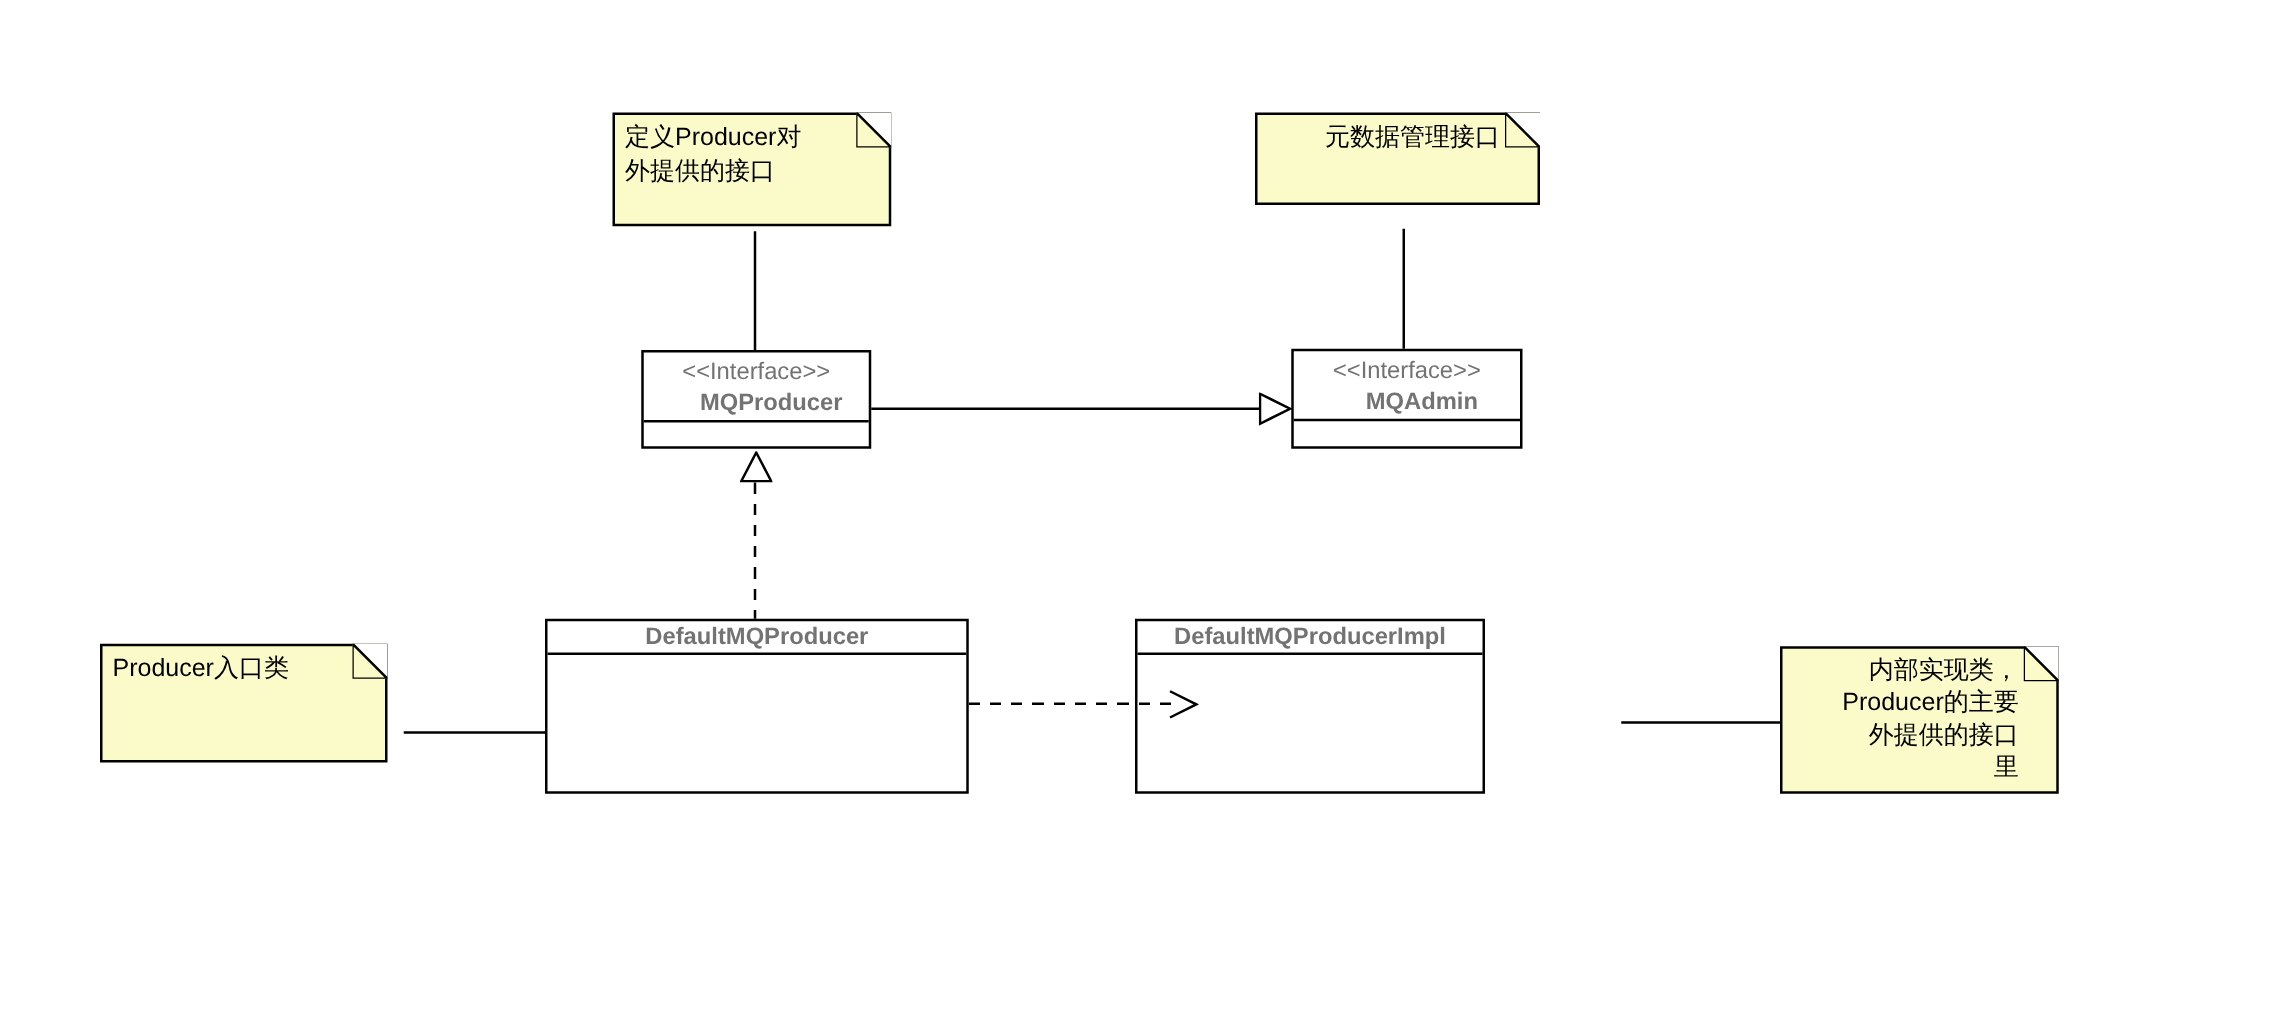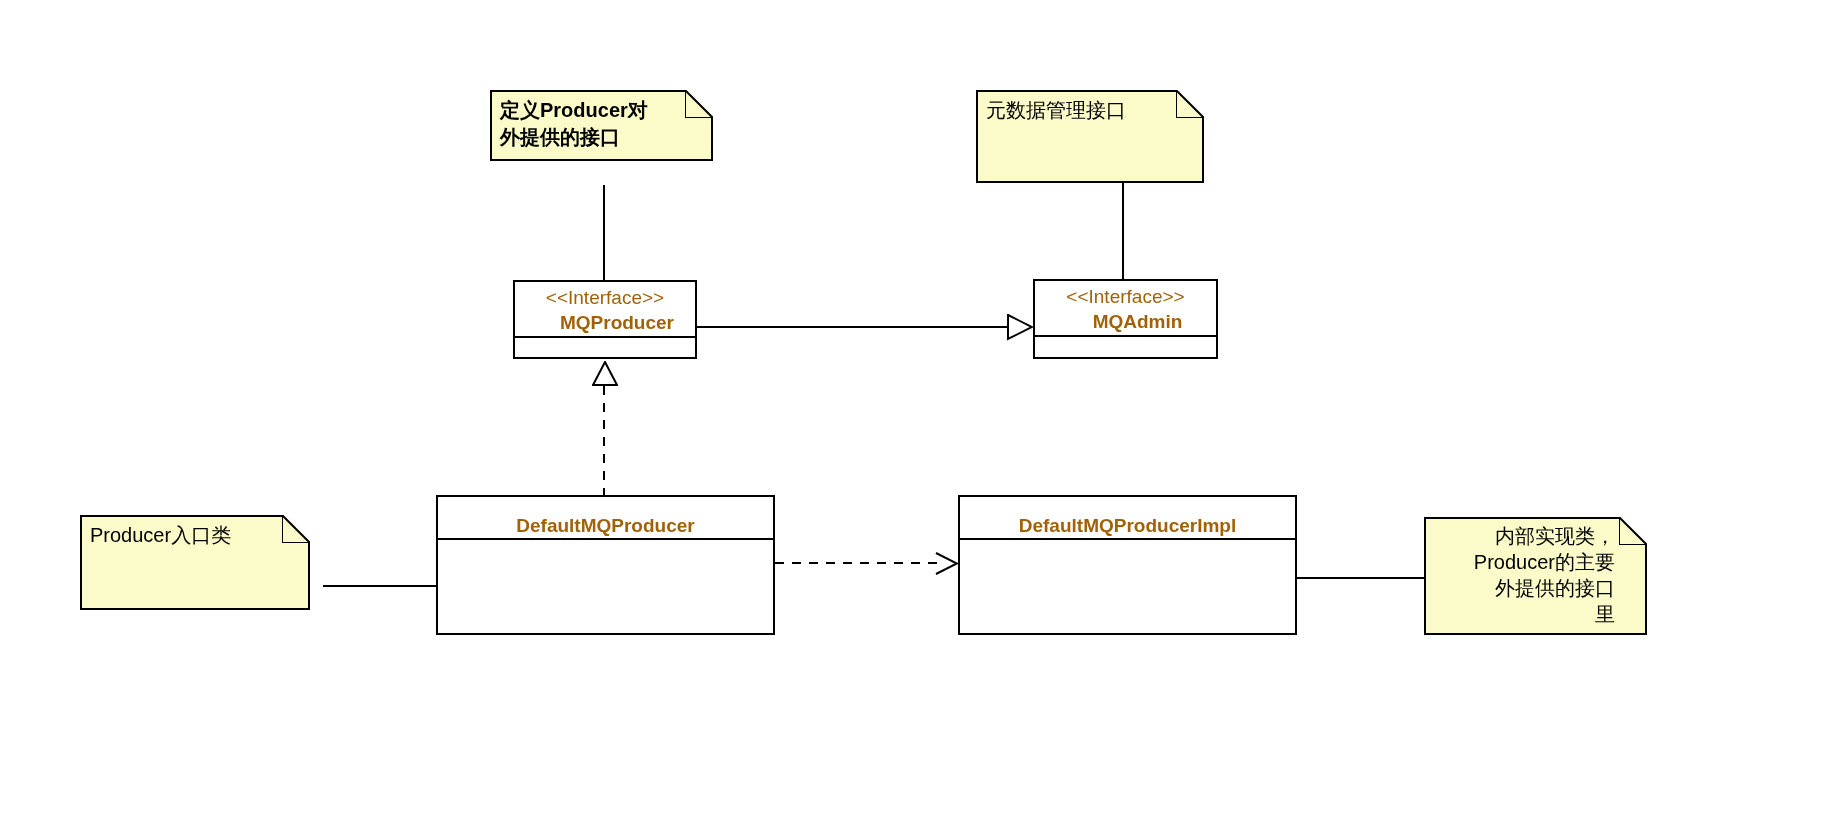--- a/index.html
+++ b/index.html
@@ -33,63 +33,62 @@
     color: #000;
     white-space: nowrap;
   }
   
   .cls {
     position: absolute;
     background: #ffffff;
     border: 2px solid #000;
     box-sizing: border-box;
     text-align: center;
-    color: #a16207;
+    color: #737373;
   }
   .cls-head { padding-top: 3px; }
   .stereo { font-size: 19px; line-height: 25px; }
   .cname  { font-size: 19px; line-height: 25px; font-weight: bold; padding-left: 24px; }
   .cls-divider { border-top: 2px solid #000; }
   .title-bar {
     font-size: 19px;
     font-weight: bold;
     line-height: 25px;
     border-bottom: 2px solid #000;
-    margin-top: 16px;
   }
   
   .hline { position: absolute; height: 2px; background: #000; }
   .vline { position: absolute; width: 2px;  background: #000; }
   .hdash {
     position: absolute; height: 2px;
     background: repeating-linear-gradient(90deg, #000 0 9px, transparent 9px 17px);
   }
   .vdash {
     position: absolute; width: 2px;
     background: repeating-linear-gradient(180deg, #000 0 9px, transparent 9px 17px);
   }
   .arrowhead { position: absolute; }
 </style>
 </head>
 <body>
 
 <div class="canvas">
 
-  <div class="note" style="left:490px; top:90px; width:223px; height:71px;font-weight:bold;">
+  <div class="note" style="left:490px; top:90px; width:223px; height:91px;">
     <svg class="note-fold" viewBox="0 0 28 28">
       <polygon points="0,0 28,0 28,28" fill="#ffffff"></polygon>
       <polygon points="0,0 28,28 0,28" fill="#FBFBC9" stroke="#000" stroke-width="2"></polygon>
     </svg>
     <div class="note-text">
       <div>定义Producer对</div>
       <div>外提供的接口</div>
     </div>
   </div>
 
-  <div class="note" style="left:976px; top:90px; width:228px; height:93px;">
+  <div class="note" style="left:1004px; top:90px; width:228px; height:74px;text-align:right;">
     <svg class="note-fold" viewBox="0 0 28 28">
       <polygon points="0,0 28,0 28,28" fill="#ffffff"></polygon>
       <polygon points="0,0 28,28 0,28" fill="#FBFBC9" stroke="#000" stroke-width="2"></polygon>
     </svg>
     <div class="note-text">
       <div>元数据管理接口</div>
     </div>
   </div>
 
   <div class="note" style="left:80px; top:515px; width:230px; height:95px;">
@@ -129,21 +128,21 @@
       <div class="cname">MQAdmin</div>
     </div>
     <div class="cls-divider" style="margin-top:1px; height:20px;"></div>
   </div>
 
   <div class="cls" style="left:436px; top:495px; width:339px; height:140px;">
     <div class="title-bar">DefaultMQProducer</div>
     <div style="height:109px;"></div>
   </div>
 
-  <div class="cls" style="left:958px; top:495px; width:339px; height:140px;">
+  <div class="cls" style="left:908px; top:495px; width:280px; height:140px;">
     <div class="title-bar">DefaultMQProducerImpl</div>
     <div style="height:109px;"></div>
   </div>
 
   <div class="vline" style="left:603px; top:185px; height:95px;"></div>
   <div class="vline" style="left:1122px; top:183px; height:96px;"></div>
   <div class="hline" style="left:323px; top:585px; width:113px;"></div>
   <div class="hline" style="left:1297px; top:577px; width:127px;"></div>
 
   <div class="hline" style="left:697px; top:326px; width:313px;"></div>

